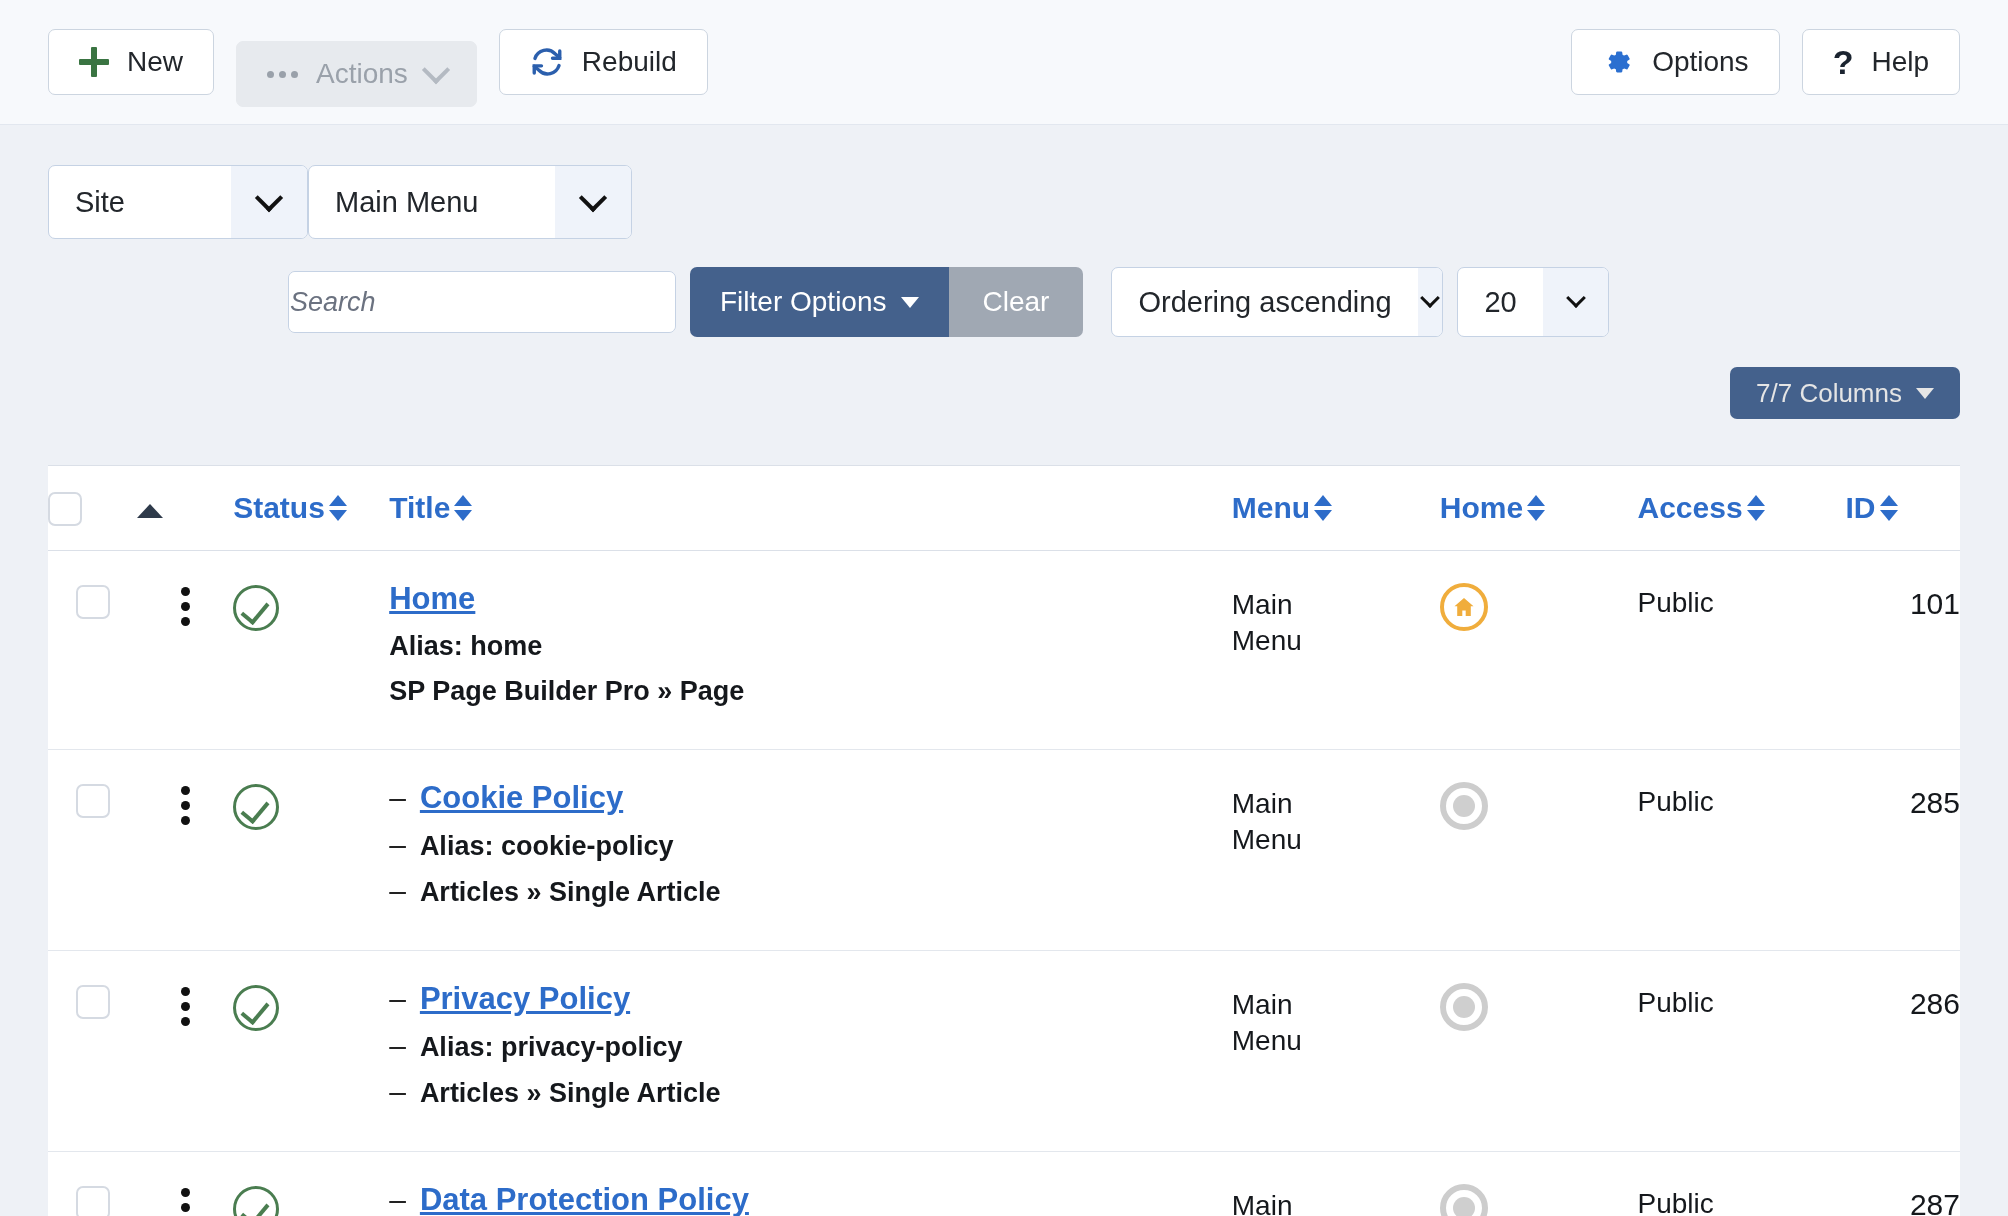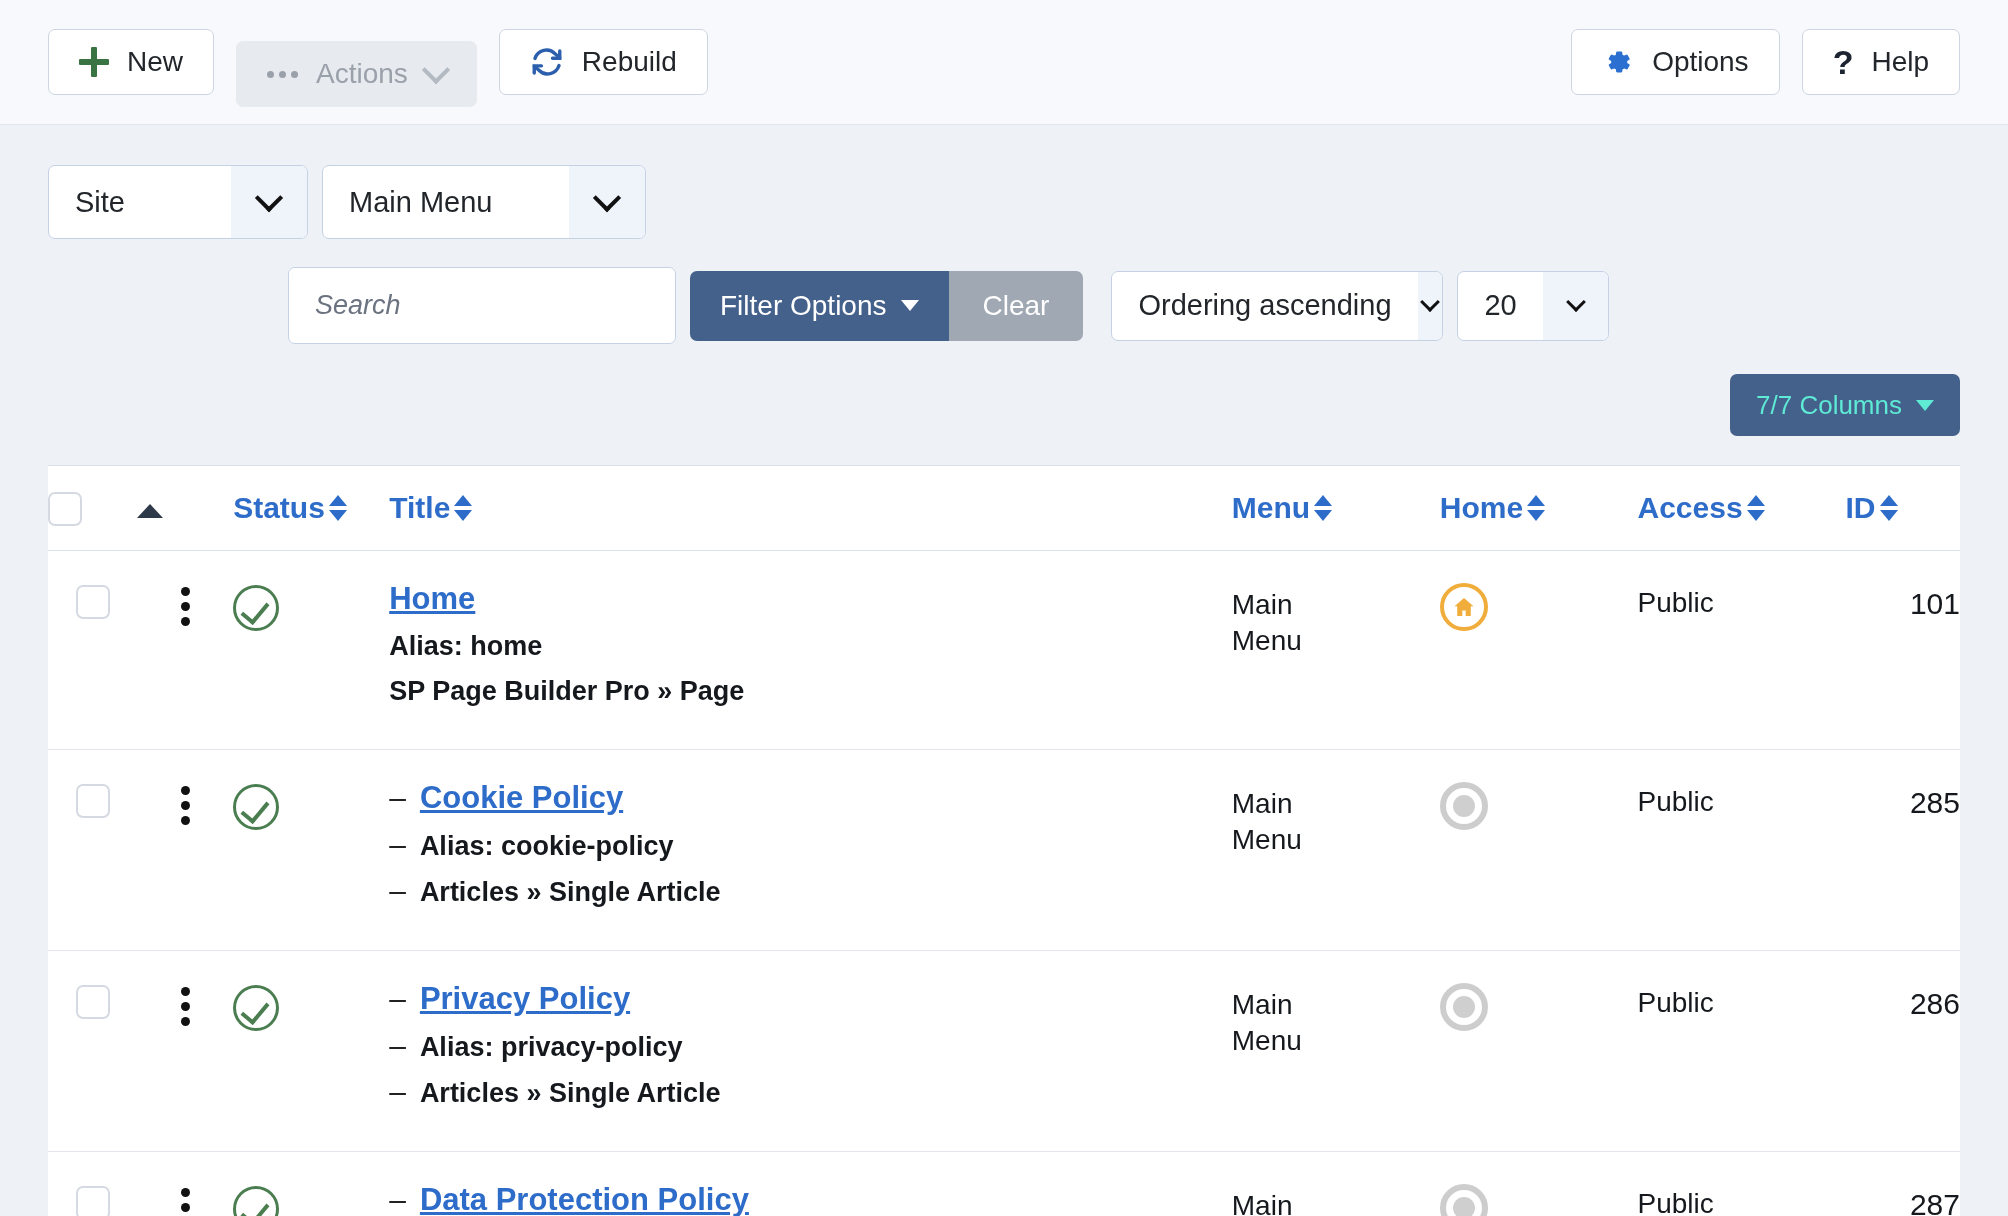--- a/index.html
+++ b/index.html
@@ -70,21 +70,21 @@
   .chev.small { width:14px; height:14px; border-width:3px; }
 
   
   .filter-area {
     position: relative;
     padding: 0 48px;
     background: linear-gradient(to bottom, #eef1f6 0%, #eef1f6 100%);
     height: 340px;
   }
 
-  .select-row { display:flex; gap: 14px; padding-top: 40px; }
+  .select-row { display:flex; padding-top: 40px; }
 
   .sel {
     display: inline-flex;
     align-items: stretch;
     background: #ffffff;
     border: 1px solid #c5d2e4;
     border-radius: 7px;
     overflow: hidden;
     cursor: pointer;
   }
@@ -110,22 +110,23 @@
   .search-row {
     display:flex; align-items:center;
     margin-top: 28px;
     margin-left: 240px;
     gap: 14px;
   }
   .search-box {
     display:flex; align-items:stretch;
     border-radius: 7px; overflow:hidden;
     border: 1px solid #c5d2e4;
-    height: 77px;
+    height: 62px;
     width: 388px;
+    justify-content: flex-end;
   }
   .search-box input {
     flex:1; border:0; outline:0;
     padding: 0 26px;
     font-size: 27px;
     font-family: "Liberation Sans", sans-serif;
     font-style: italic;
     color:#444;
     background:#fff;
   }
@@ -148,22 +149,22 @@
     margin-left: -14px;
   }
   .sel.order { height:70px; width: 332px; margin-left: 14px;}
   .sel.limit { height:70px; width: 152px; }
   .sel.limit .val { flex:1; justify-content:flex-start; padding-left:26px; }
   .sel.order .val { flex:1; }
   .sel.order .arrow, .sel.limit .arrow { width: 72px; }
 
   .cols-row { display:flex; justify-content:flex-end; margin-top: 30px; }
   .cols-btn {
-    background:#44618c; color:#5eead4; border:0; border-radius:7px;
-    height: 62px; padding: 0 26px; font-size:26px; cursor:pointer;
+    background:#44618c; color:#e5e5e5; border:0; border-radius:7px;
+    height: 52px; padding: 0 26px; font-size:26px; cursor:pointer;
     display:flex; align-items:center; gap:14px;
     font-family:"Liberation Sans", sans-serif;
   }
 
   
   .table-wrap { padding: 0 48px; background:#eef1f6; }
   table.grid { width:100%; border-collapse: collapse; background:#fff; table-layout: fixed; }
   table.grid thead th {
     background:#fff;
     border-top: 1px solid #dbe0e8;

